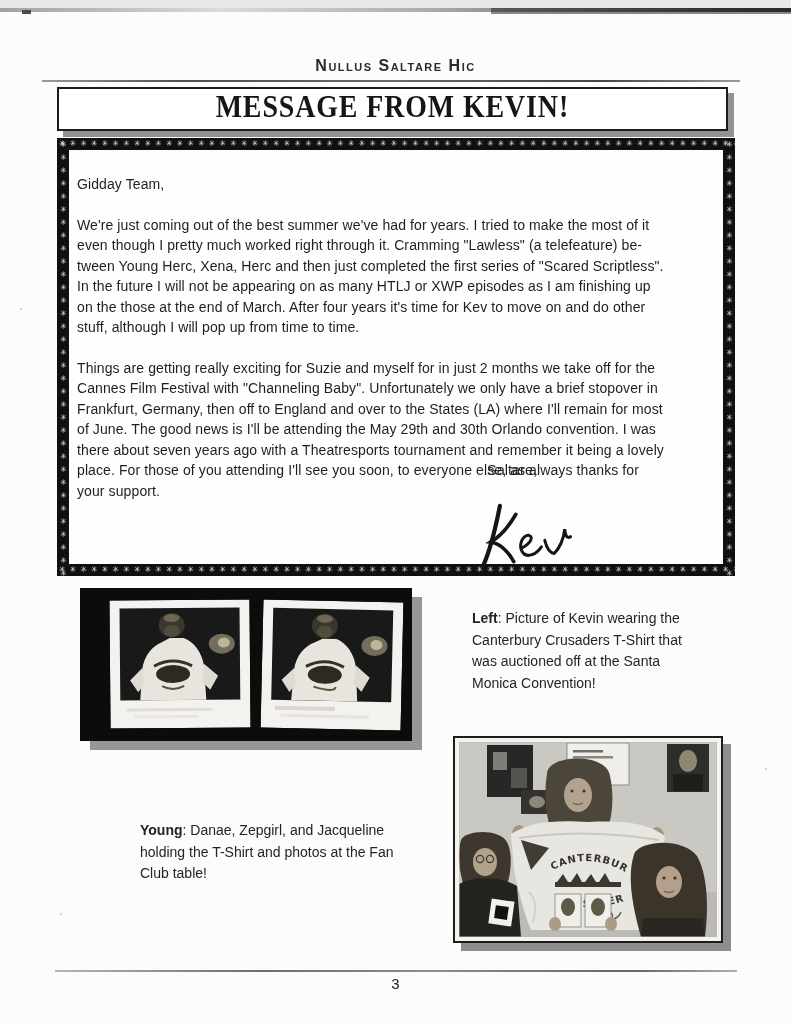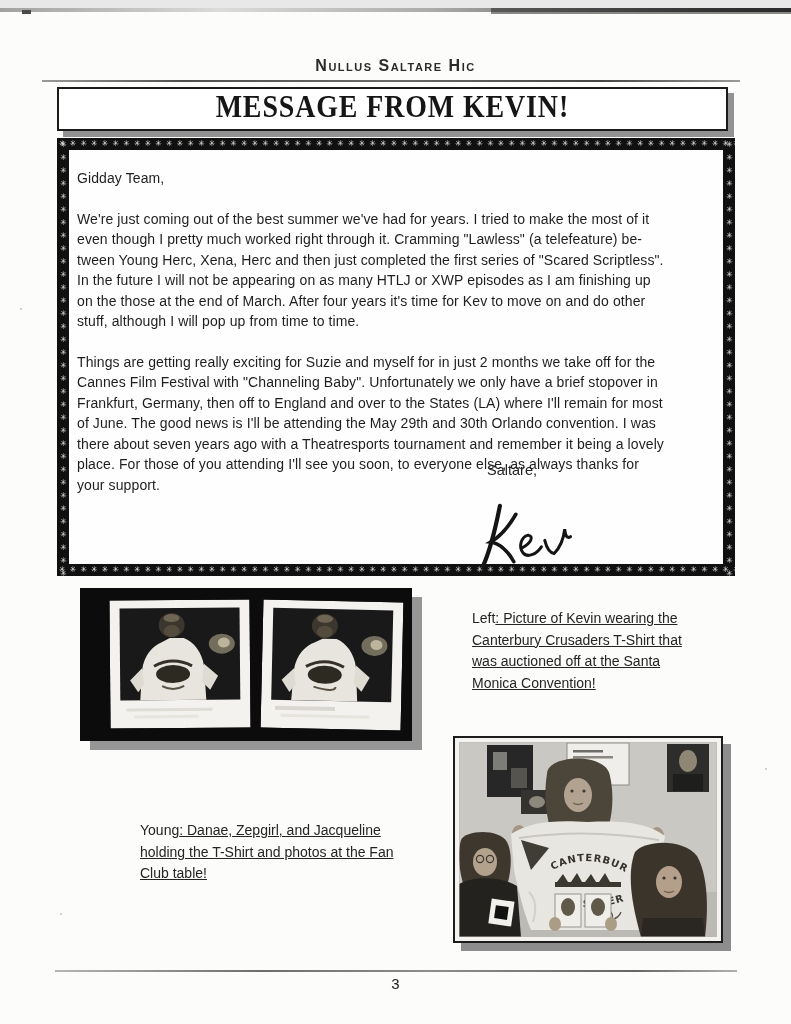--- a/index.html
+++ b/index.html
@@ -52,43 +52,43 @@
   }
   .ornate.h { left:0; width:678px; height:12px; line-height:12px; letter-spacing:4px; padding-left:2px; box-sizing:border-box; }
   .ornate.top { top:0; }
   .ornate.bottom { bottom:0; }
   .ornate.v { top:0; height:438px; width:12px; writing-mode:vertical-rl; letter-spacing:4px; line-height:12px; padding-top:2px; box-sizing:border-box; }
   .ornate.left { left:0; }
   .ornate.right { right:0; }
 
   .letter-inner {
     position:absolute; top:12px; left:12px; right:12px; bottom:12px;
-    background:#fefefe; padding:18px 8px 0 8px; box-sizing:border-box;
+    background:#fefefe; padding:24px 8px 0 8px; box-sizing:border-box;
   }
   .letter-inner p {
     margin:0 0 20px 0; font-size:14px; line-height:20.5px; color:#1e1e1e;
     white-space:pre-line; letter-spacing:.1px;
   }
   .salutation { margin-bottom:20px; }
   .closing { position:absolute; left:418px; top:312px; font-size:14.5px; }
   .signature { position:absolute; left:400px; top:348px; transform:rotate(-6deg); }
 
   
   .photo-left-block {
     position:absolute; top:580px; left:80px; width:332px; height:153px;
     background:#0c0c0c; box-shadow:10px 9px 0 #969696;
   }
   .polaroid { position:absolute; width:140px; height:128px; }
   .polaroid.p1 { left:30px; top:12px; transform:rotate(-.5deg); }
   .polaroid.p2 { left:182px; top:13px; transform:rotate(1.3deg); }
 
   
   .caption { position:absolute; font-size:14px; line-height:21.5px; color:#242424; }
-  .caption .lbl { font-weight:normal; }
-  .caption .txt { white-space:pre-line;text-decoration:underline; }
+  .caption .lbl { font-weight:bold; }
+  .caption .txt { white-space:pre-line; }
   .caption-left { top:600px; left:472px; width:255px; }
   .caption-right { top:812px; left:140px; width:300px; }
 
   
   .photo-right {
     position:absolute; top:728px; left:453px; width:270px; height:207px;
     background:#f4f3ef; border:2px solid #1c1c1c; box-sizing:border-box;
     box-shadow:8px 8px 0 #8d8d8d; padding:4px;
   }
   .photo-right svg { display:block; }

